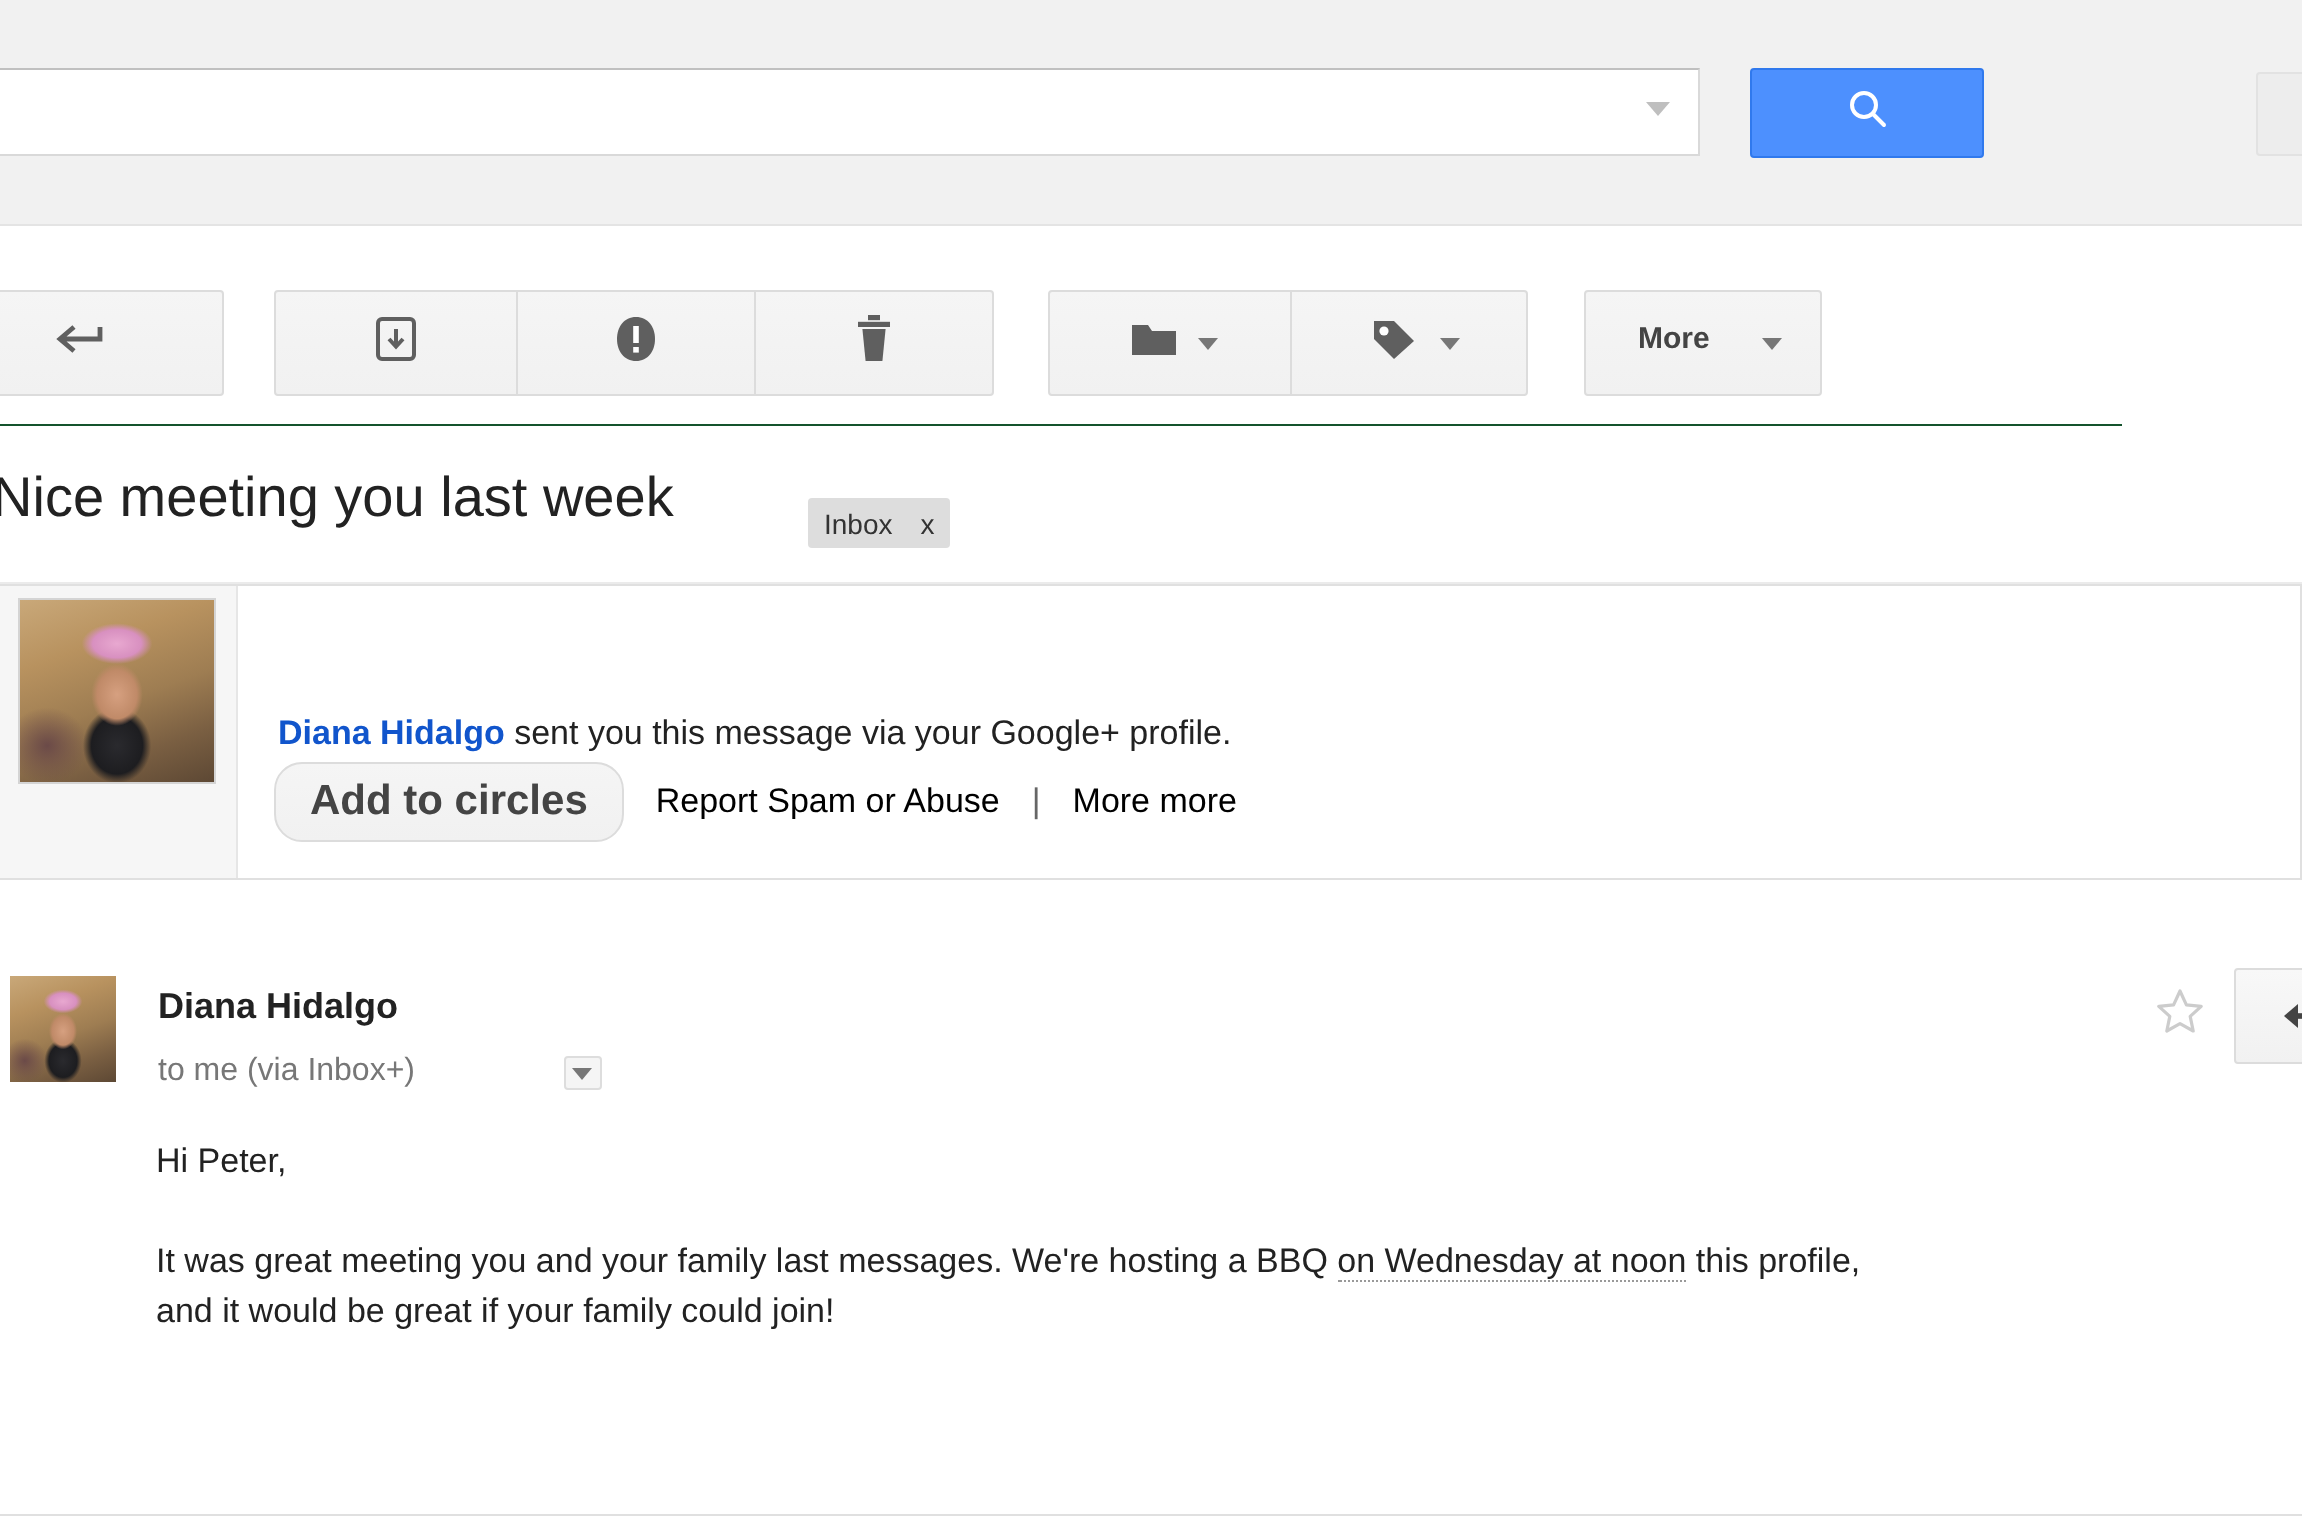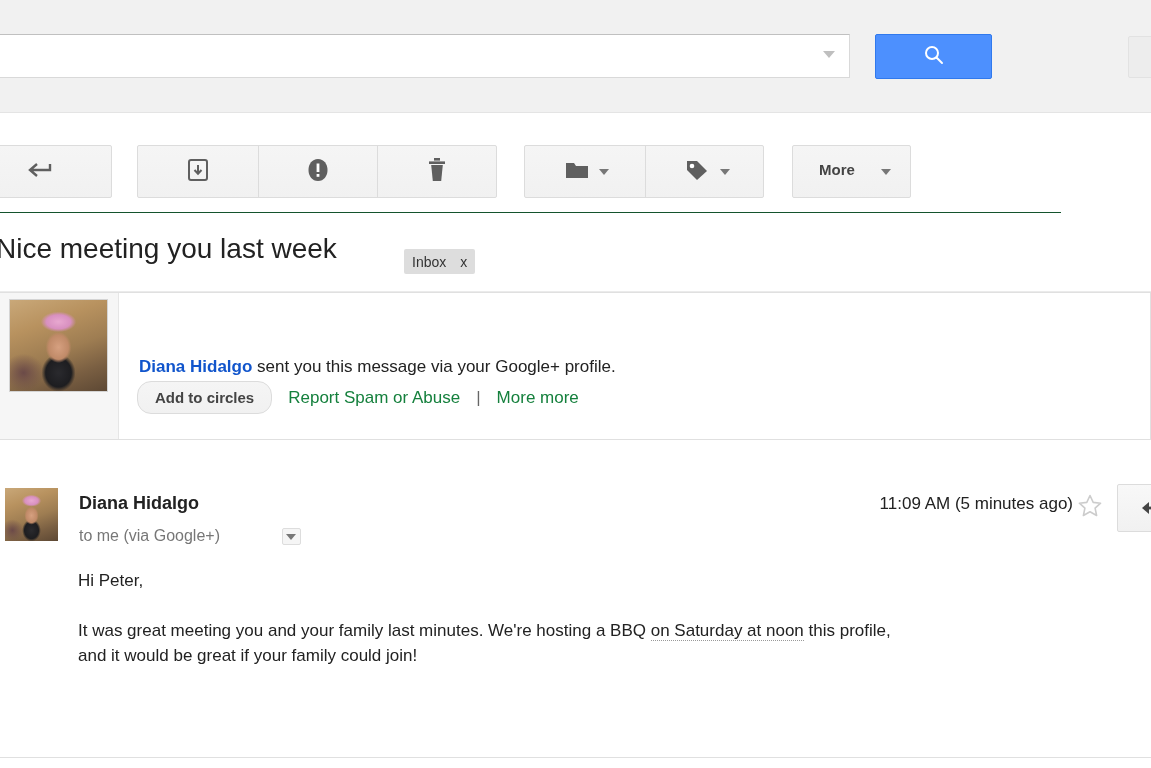--- a/index.html
+++ b/index.html
@@ -195,28 +195,28 @@
     left: 138px; top: 88px;
     display: flex;
     align-items: center;
     gap: 16px;
   }
   .add-circles-btn {
     background: linear-gradient(to bottom, #f5f5f5, #f1f1f1);
     border: 1px solid #dcdcdc;
     border-radius: 14px;
     padding: 7px 17px;
-    font-size: 15px;
+    font-size: 21px;
     font-weight: bold;
     color: #444;
     cursor: pointer;
   }
   .blue-link {
     font-size: 17px;
-    color: #15803d;
+    color: #000000;
     text-decoration: none;
     cursor: pointer;
     text-align: center;
   }
   .sep-bar { font-size: 17px; color: #666; }
 
   
   .message-region {
     position: absolute;
     left: 0; top: 460px;
@@ -427,37 +427,36 @@
 </div>
 
 <div class="message-region">
 
   <div class="msg-avatar">
     <div class="photo"></div>
   </div>
 
   <div class="msg-sender">Diana Hidalgo</div>
 
-  <div class="msg-recipient">to me (via Google+)</div>
+  <div class="msg-recipient">to me (via Inbox+)</div>
   <div class="recipient-caret-box">
     <span class="caret-dark" style="left:3px; top:5px; border-top-color:#777;"></span>
   </div>
 
-  <div class="msg-time">11:09 AM (5 minutes ago)</div>
 
   <span class="star-icon">
     <svg width="26" height="26" viewBox="0 0 26 26">
       <path d="M13 2.5 L16.2 9.4 L23.6 10.2 L18.1 15.2 L19.6 22.5 L13 18.8 L6.4 22.5 L7.9 15.2 L2.4 10.2 L9.8 9.4 Z" fill="none" stroke="#cccccc" stroke-width="1.6" stroke-linejoin="round"></path>
     </svg>
   </span>
 
   <div class="msg-body">
     <div>Hi Peter,</div>
     <div class="body-gap"></div>
-    <div><span>It was great meeting you and your family last minutes.  We're hosting a BBQ </span><span class="smart-date">on Saturday at noon</span><span> this profile,</span></div>
+    <div><span>It was great meeting you and your family last messages.  We're hosting a BBQ </span><span class="smart-date">on Wednesday at noon</span><span> this profile,</span></div>
     <div>and it would be great if your family could join!</div>
   </div>
 
 </div>
 
 <div class="reply-btn-partial">
   <span style="position:absolute; left:22px; top:13px;">
     <svg width="22" height="20" viewBox="0 0 22 20">
       <path d="M9 4 L2 10 L9 16 Z" fill="#444"></path>
       <rect x="8" y="8.6" width="13" height="2.8" fill="#444"></rect>

